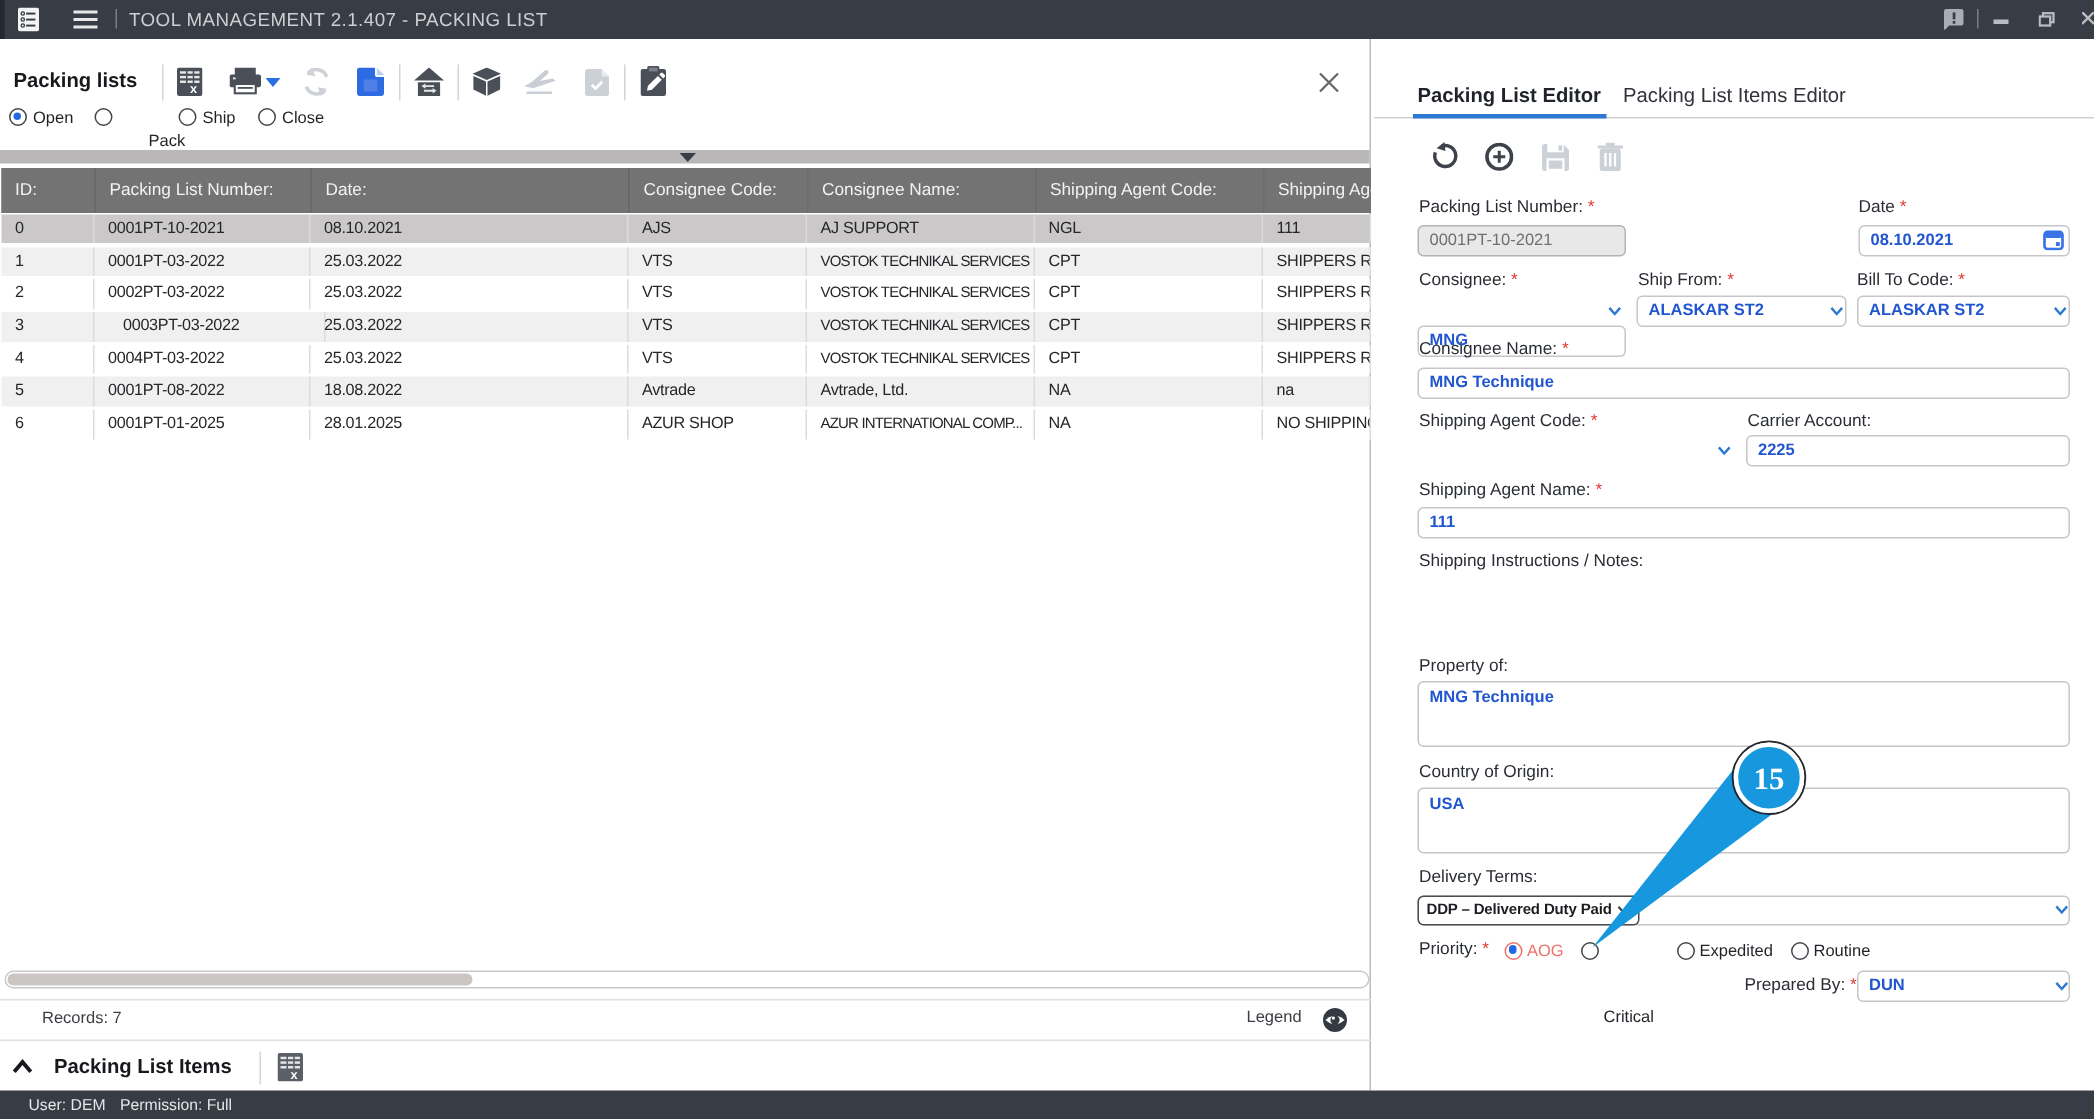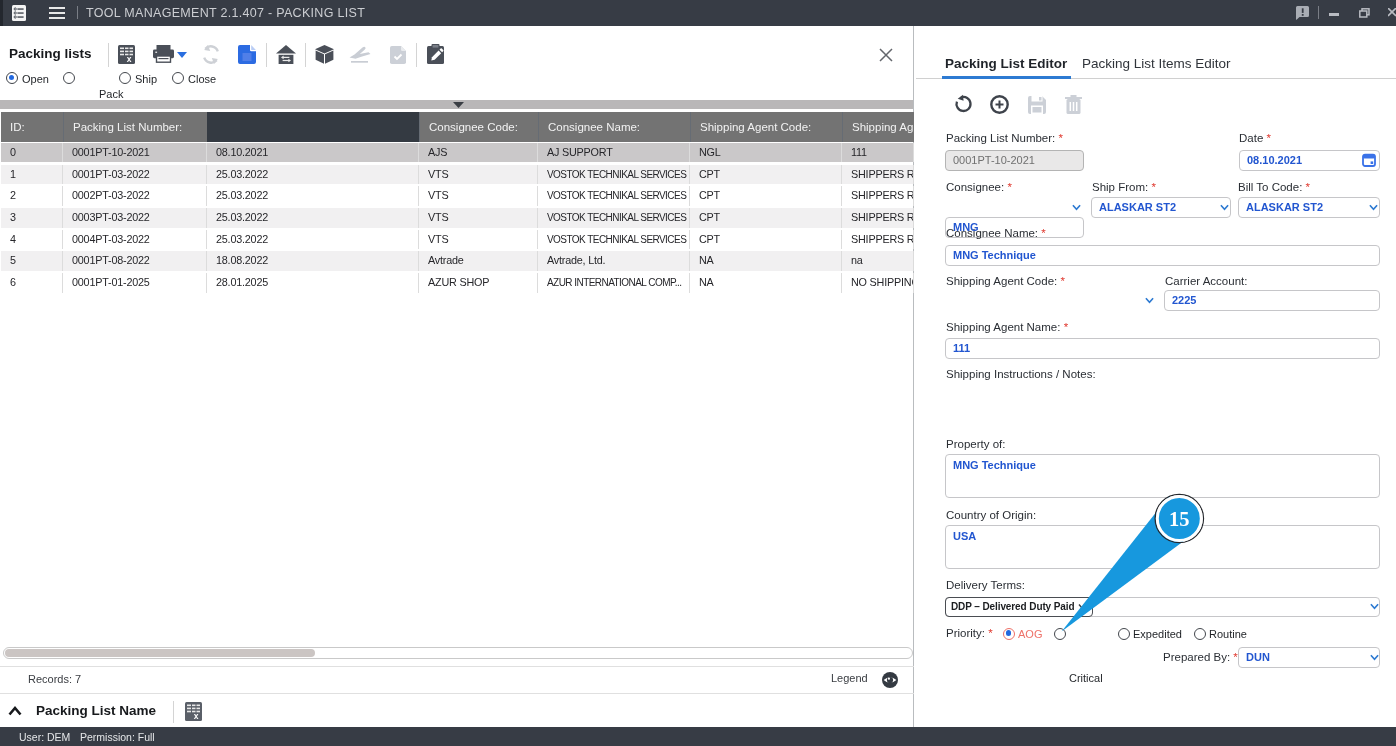--- a/index.html
+++ b/index.html
@@ -181,20 +181,21 @@
   <div class="rlabel" style="left:188px;top:73px;">Close</div>
 
   <div class="abs" style="left:0;top:100px;width:913px;height:9px;background:#b9b7b8;"></div>
   <svg class="abs" style="left:453px;top:102px;" width="11" height="6" viewBox="0 0 11 6">
     <path d="M0 0 L11 0 L5.5 6 Z" fill="#3a3e44"></path>
   </svg>
 
   <div class="abs" style="left:1px;top:112px;width:913px;height:30px;background:#343a42;overflow:hidden;">
     <div class="hcell" style="left:0;width:62px;border-left:none;">ID:</div>
     <div class="hcell" style="left:62px;width:144px;">Packing List Number:</div>
+    <div class="hcell" style="left:206px;width:212px;">Date:</div>
     <div class="hcell" style="left:418px;width:119px;">Consignee Code:</div>
     <div class="hcell" style="left:537px;width:152px;">Consignee Name:</div>
     <div class="hcell" style="left:689px;width:152px;">Shipping Agent Code:</div>
     <div class="hcell" style="left:841px;width:72px;">Shipping Agent Name:</div>
   </div>
 
   <div class="rrow" style="top:142.8px;background:#cac8c9;">
     <div class="rcell" style="left:0px;width:62px;">0</div>
     <div class="rcell" style="left:62px;width:144px;">0001PT-10-2021</div>
     <div class="rcell" style="left:206px;width:212px;">08.10.2021</div>
@@ -216,21 +217,21 @@
     <div class="rcell" style="left:0px;width:62px;">2</div>
     <div class="rcell" style="left:62px;width:144px;">0002PT-03-2022</div>
     <div class="rcell" style="left:206px;width:212px;">25.03.2022</div>
     <div class="rcell" style="left:418px;width:119px;">VTS</div>
     <div class="rcell sq" style="left:537px;width:152px;">VOSTOK TECHNIKAL SERVICES</div>
     <div class="rcell" style="left:689px;width:152px;">CPT</div>
     <div class="rcell" style="left:841px;width:72px;">SHIPPERS RESPONSIBLE</div>
   </div>
   <div class="rrow" style="top:207.9px;background:#f1f0f1;">
     <div class="rcell" style="left:0px;width:62px;">3</div>
-    <div class="rcell" style="left:62px;width:144px;">0003PT-03-2022</div>
+    <div class="rcell" style="left:72px;width:144px;">0003PT-03-2022</div>
     <div class="rcell" style="left:206px;width:212px;">25.03.2022</div>
     <div class="rcell" style="left:418px;width:119px;">VTS</div>
     <div class="rcell sq" style="left:537px;width:152px;">VOSTOK TECHNIKAL SERVICES</div>
     <div class="rcell" style="left:689px;width:152px;">CPT</div>
     <div class="rcell" style="left:841px;width:72px;">SHIPPERS RESPONSIBLE</div>
   </div>
   <div class="rrow" style="top:229.6px;background:#ffffff;">
     <div class="rcell" style="left:0px;width:62px;">4</div>
     <div class="rcell" style="left:62px;width:144px;">0004PT-03-2022</div>
     <div class="rcell" style="left:206px;width:212px;">25.03.2022</div>
@@ -268,21 +269,21 @@
     <circle cx="8" cy="8" r="8" fill="#343a42"></circle>
     <path d="M1.6 8 Q8 2.4 14.4 8 Q8 13.6 1.6 8 Z" fill="#fff"></path>
     <circle cx="8" cy="8" r="3.1" fill="#343a42"></circle>
     <circle cx="6.9" cy="6.7" r="1.1" fill="#fff"></circle>
   </svg>
   <div class="abs" style="left:0;top:693px;width:914px;height:1px;background:#e0e0e0;"></div>
 
   <svg class="abs" style="left:8px;top:705px;" width="14" height="11" viewBox="0 0 14 11">
     <path d="M1.5 9.5 L7 3 L12.5 9.5" fill="none" stroke="#17191c" stroke-width="2.6"></path>
   </svg>
-  <div class="abs" style="left:36px;top:703px;font-size:13.5px;font-weight:bold;color:#17191c;">Packing List Name</div>
+  <div class="abs" style="left:36px;top:703px;font-size:13.5px;font-weight:bold;color:#17191c;">Packing List Items</div>
   <div class="vsep" style="left:173px;top:701px;height:22px;"></div>
   <svg class="abs" style="left:185px;top:702px;" width="17" height="19" viewBox="0 0 17 19">
     <rect x="0" y="0" width="17" height="19" rx="1.5" fill="#5a5f68"></rect>
     <g fill="#e8e8e8">
       <rect x="2" y="2.5" width="4" height="1.6"></rect>
         <rect x="7" y="2.5" width="3.5" height="1.6"></rect>
         <rect x="11.5" y="2.5" width="3.5" height="1.6"></rect>
       <rect x="2" y="5.6" width="4" height="1.6"></rect>
         <rect x="7" y="5.6" width="3.5" height="1.6"></rect>
         <rect x="11.5" y="5.6" width="3.5" height="1.6"></rect>

